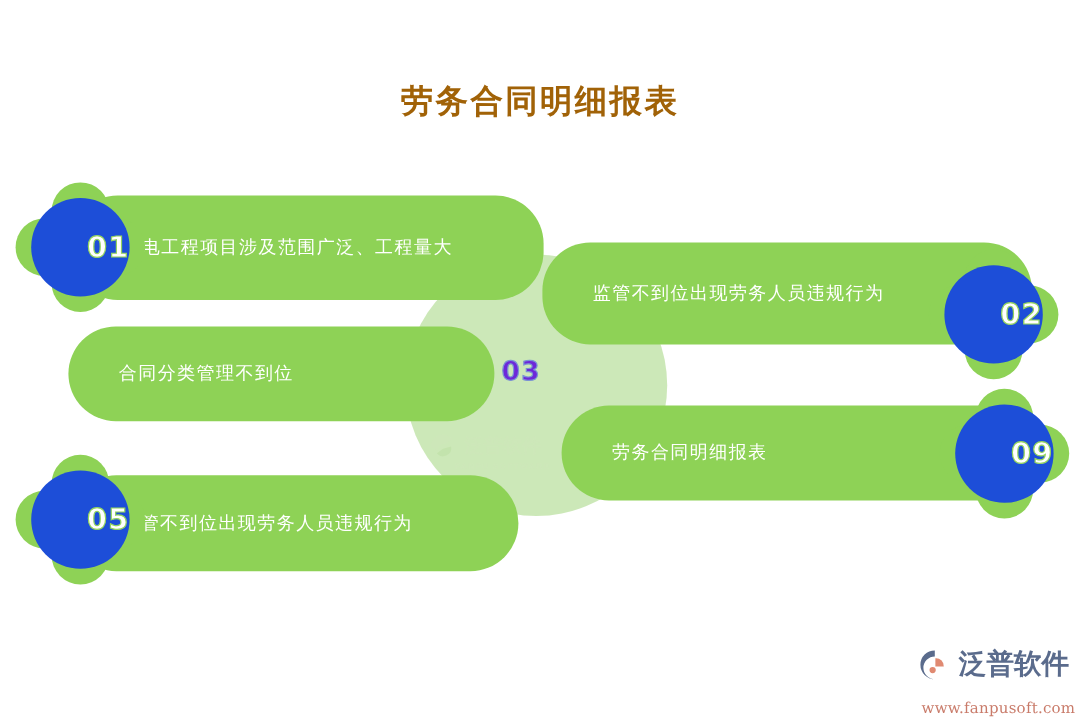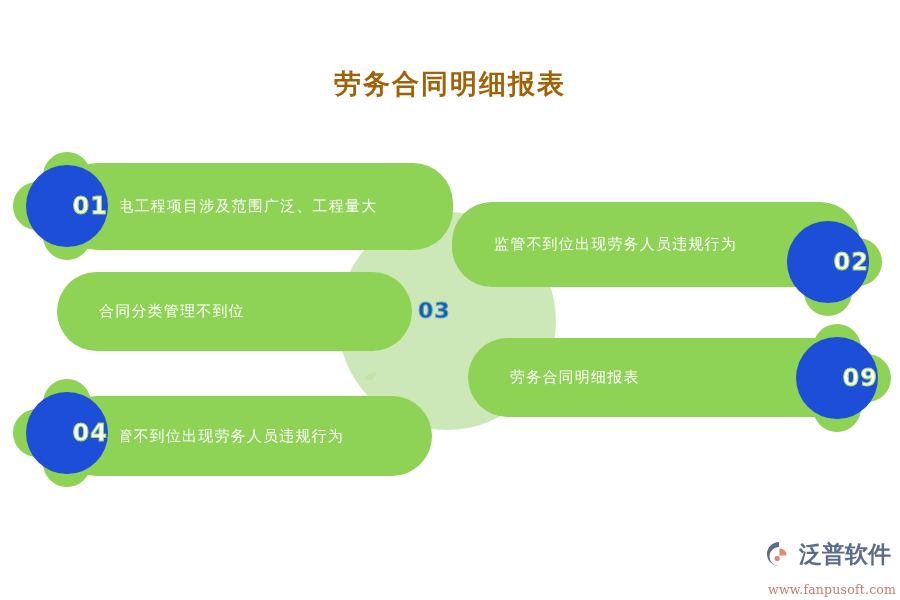--- a/index.html
+++ b/index.html
@@ -162,21 +162,21 @@
   .flower-04 { left: 783px; top: 324px; }
   .flower-05 { left: 13px;  top: 379px; }
 
   
   .center-num {
     position: absolute;
     left: 418px;
     top: 298px;
     font-size: 22px;
     font-weight: bold;
-    color: #0369a1;
+    color: #6d28d9;
     -webkit-text-stroke: 1px #7b93d4;
     font-family: "DejaVu Sans", "Liberation Sans", sans-serif;
     letter-spacing: 1px;
   }
 
   
   .brand {
     position: absolute;
     left: 766px;
     top: 540px;
@@ -279,21 +279,21 @@
       <span class="badge-num">09</span>
     </div>
   </div>
 
   <div class="flower flower-05">
     <div class="petal top"></div>
     <div class="petal bottom"></div>
     <div class="petal left"></div>
     <div class="petal right"></div>
     <div class="badge-core">
-      <span class="badge-num">04</span>
+      <span class="badge-num">05</span>
     </div>
   </div>
 
   <div class="center-num">03</div>
 
   <div class="brand">
     <div class="brand-row">
       <svg class="brand-mark" viewBox="0 0 28 28">
         <path d="M13 2 A12 12 0 1 0 13 26 A9.5 9.5 0 1 1 13 7 Z" fill="#5a6b8c"></path>
         <path d="M13.5 8.5 A6.5 6.5 0 0 1 20.5 15.5 L13.5 15.5 Z" fill="#e08a72"></path>

